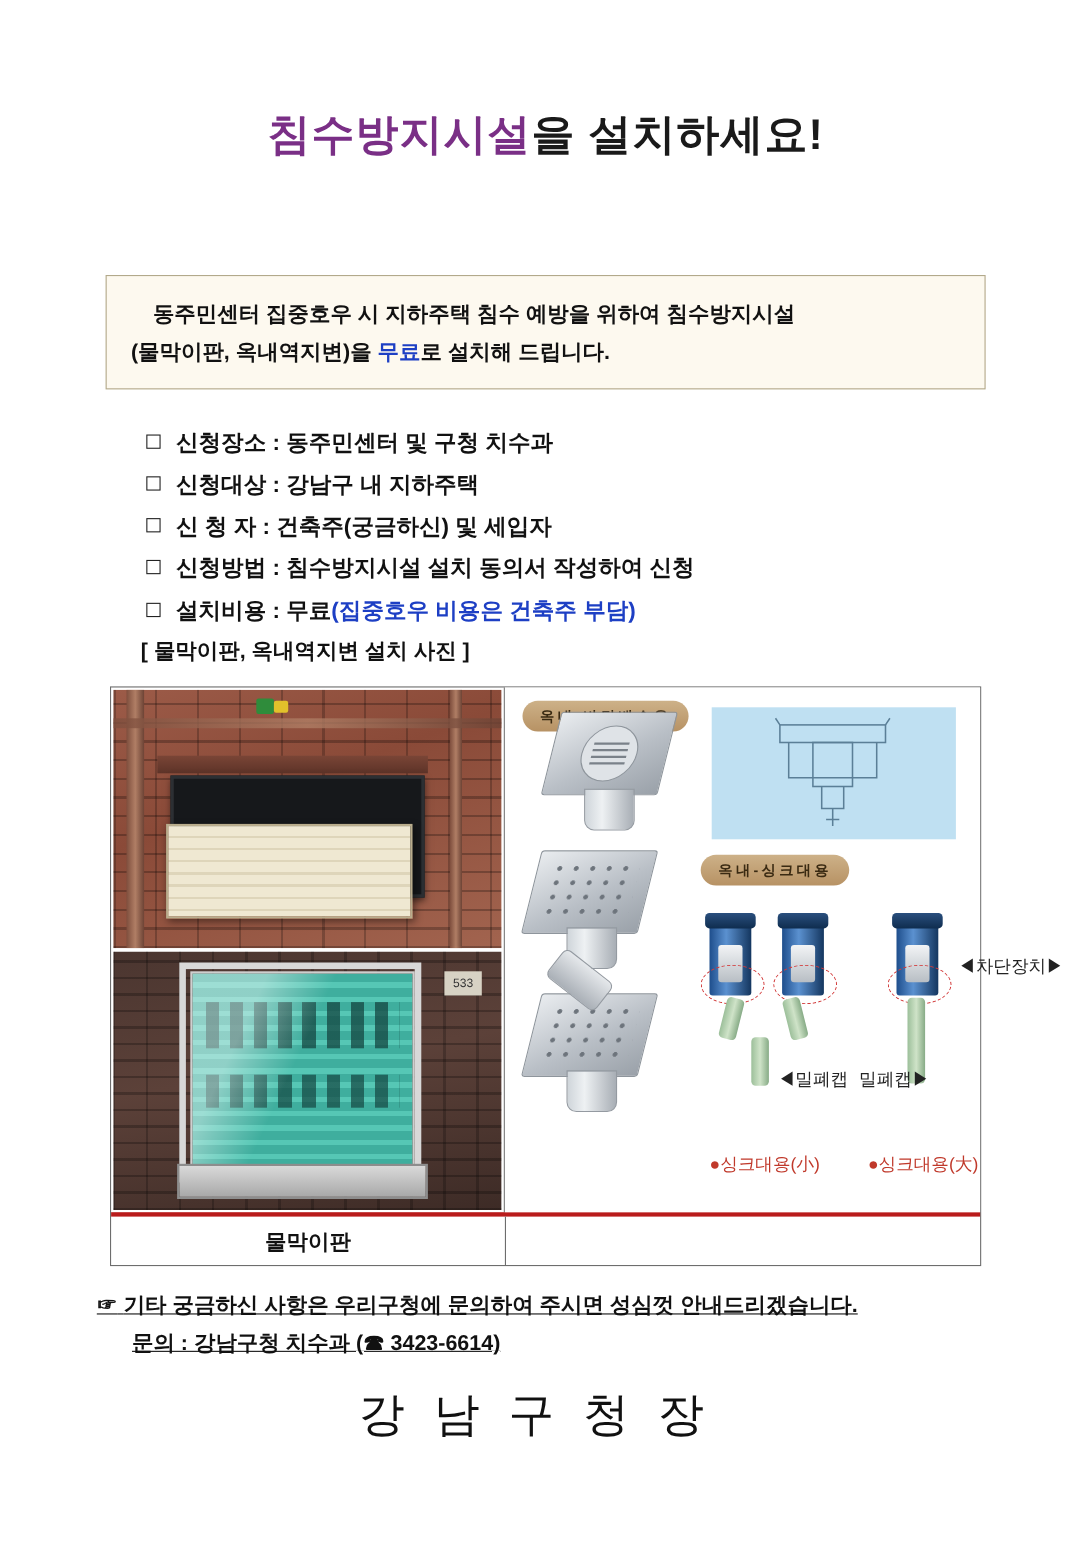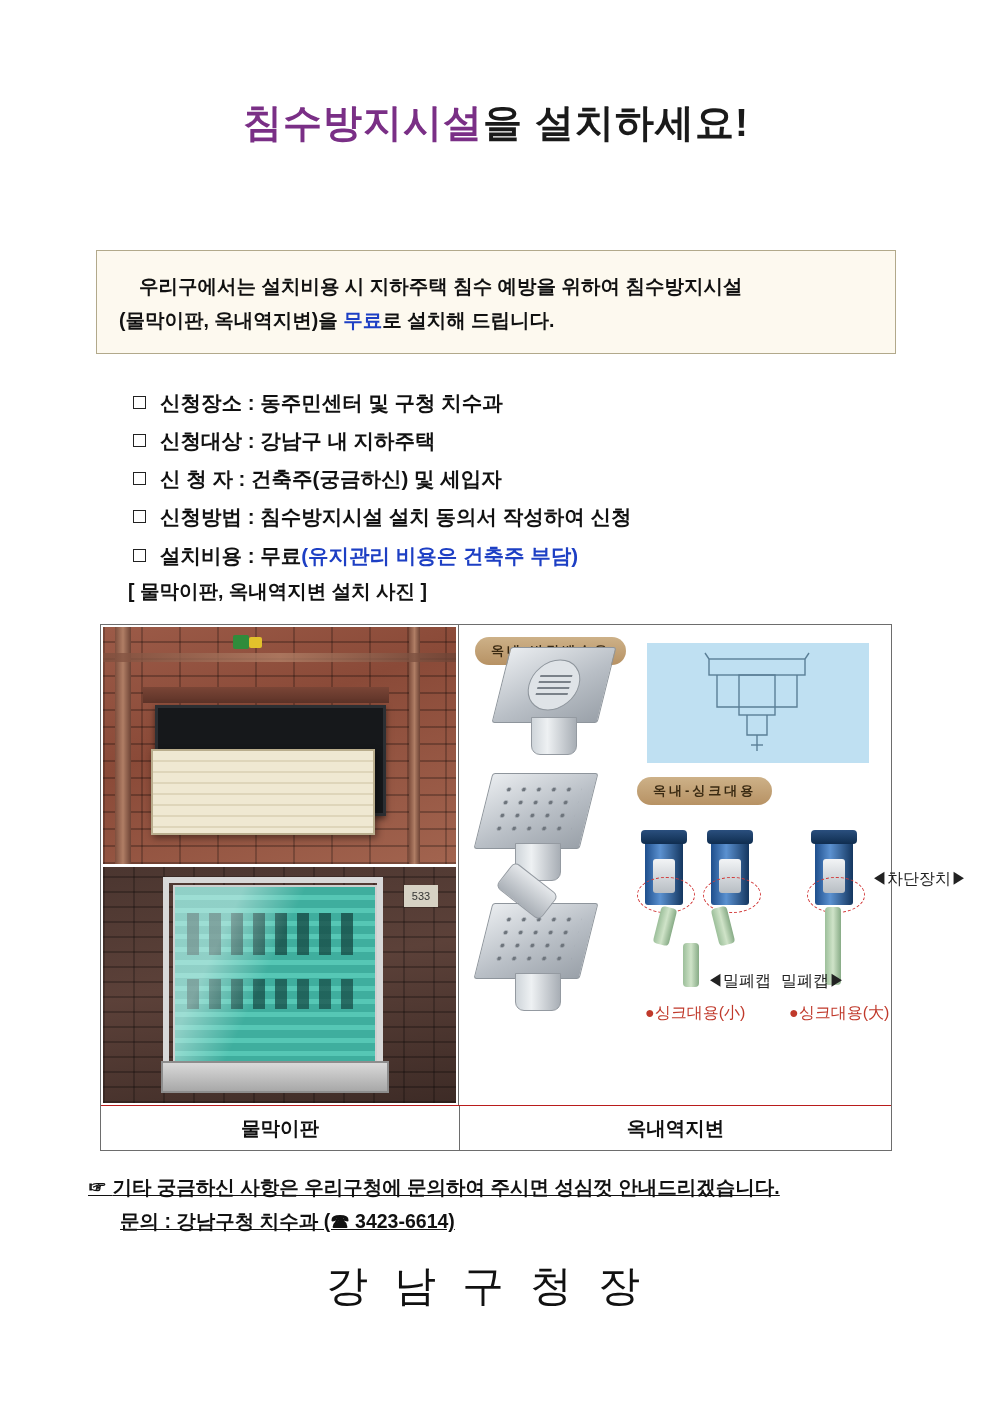--- a/index.html
+++ b/index.html
@@ -111,21 +111,21 @@
   .fig-right {
     flex: 1 1 auto;
     box-sizing: border-box;
     padding: 2px;
     position: relative;
     background: #fff;
   }
   .fig-foot {
     height: 44px;
     display: flex;
-    border-top: 1px solid #b91c1c;
+    border-top: 4px solid #b91c1c;
   }
   .fig-foot div {
     display: flex;
     align-items: center;
     justify-content: center;
     font-size: 19.5px;
     font-weight: bold;
   }
   .foot-left { width: 358px; border-right: 1px solid #6d6d6d; }
   .foot-right { flex: 1 1 auto; }
@@ -317,21 +317,21 @@
     background: linear-gradient(90deg,#9cbf9a,#cfe3c8,#87ab86);
     border-radius: 4px;
   }
   .mini-label {
     position: absolute;
     font-size: 16px;
     font-weight: normal;
     color: #222;
     white-space: nowrap;
   }
-  .dot-red { color: #c0392b; }
+  .dot-red { color: #c0392b; margin-top: 46px; }
 
   
   .footer-note {
     position: absolute;
     left: 88px;
     top: 1170px;
     font-size: 19.5px;
     font-weight: bold;
     line-height: 1.75;
     text-decoration: underline;
@@ -353,21 +353,21 @@
 </head>
 <body>
 
 <div class="title-block">
   <div class="title-line">
     <span class="t-purple">침수방지시설</span><span class="t-black">을 설치하세요!</span>
   </div>
 </div>
 
 <div class="notice-box">
-  <div class="indent">우리구에서는 설치비용 시 지하주택 침수 예방을 위하여 침수방지시설</div>
+  <div class="indent">동주민센터 집중호우 시 지하주택 침수 예방을 위하여 침수방지시설</div>
   <div><span>(물막이판, 옥내역지변)을 </span><span class="free-word">무료</span><span>로 설치해 드립니다.</span></div>
 </div>
 
 <div class="list">
   <div class="list-row">
     <span class="sq"></span>
     <span class="list-label">신청장소 : 동주민센터 및 구청 치수과</span>
   </div>
   <div class="list-row">
     <span class="sq"></span>
@@ -377,21 +377,21 @@
     <span class="sq"></span>
     <span class="list-label">신 청 자 : 건축주(궁금하신) 및 세입자</span>
   </div>
   <div class="list-row">
     <span class="sq"></span>
     <span class="list-label">신청방법 : 침수방지시설 설치 동의서 작성하여 신청</span>
   </div>
   <div class="list-row">
     <span class="sq"></span>
     <span class="list-label">설치비용 : 무료</span>
-      <span class="list-label paren-blue">(유지관리 비용은 건축주 부담)</span>
+      <span class="list-label paren-blue">(집중호우 비용은 건축주 부담)</span>
   </div>
 </div>
 
 <div class="photo-caption">[ 물막이판, 옥내역지변 설치 사진 ]</div>
 
 <div class="figure">
   <div class="fig-body">
 
     <div class="fig-left">
 
@@ -487,21 +487,20 @@
       <div class="mini-label" style="left:248px;top:346px;">◀밀폐캡</div>
       <div class="mini-label" style="left:322px;top:346px;">밀폐캡▶</div>
       <div class="mini-label dot-red" style="left:186px;top:378px;">●싱크대용(小)</div>
       <div class="mini-label dot-red" style="left:330px;top:378px;">●싱크대용(大)</div>
 
     </div>
   </div>
 
   <div class="fig-foot">
     <div class="foot-left">물막이판</div>
-    <div class="foot-right">옥내역지변</div>
   </div>
 </div>
 
 <div class="footer-note">
   <div>
     <span class="hand">☞</span>
     <span>기타 궁금하신 사항은 우리구청에 문의하여 주시면 성심껏 안내드리겠습니다.</span>
   </div>
   <div class="l2">문의 : 강남구청 치수과 (☎ 3423-6614)</div>
 </div>

